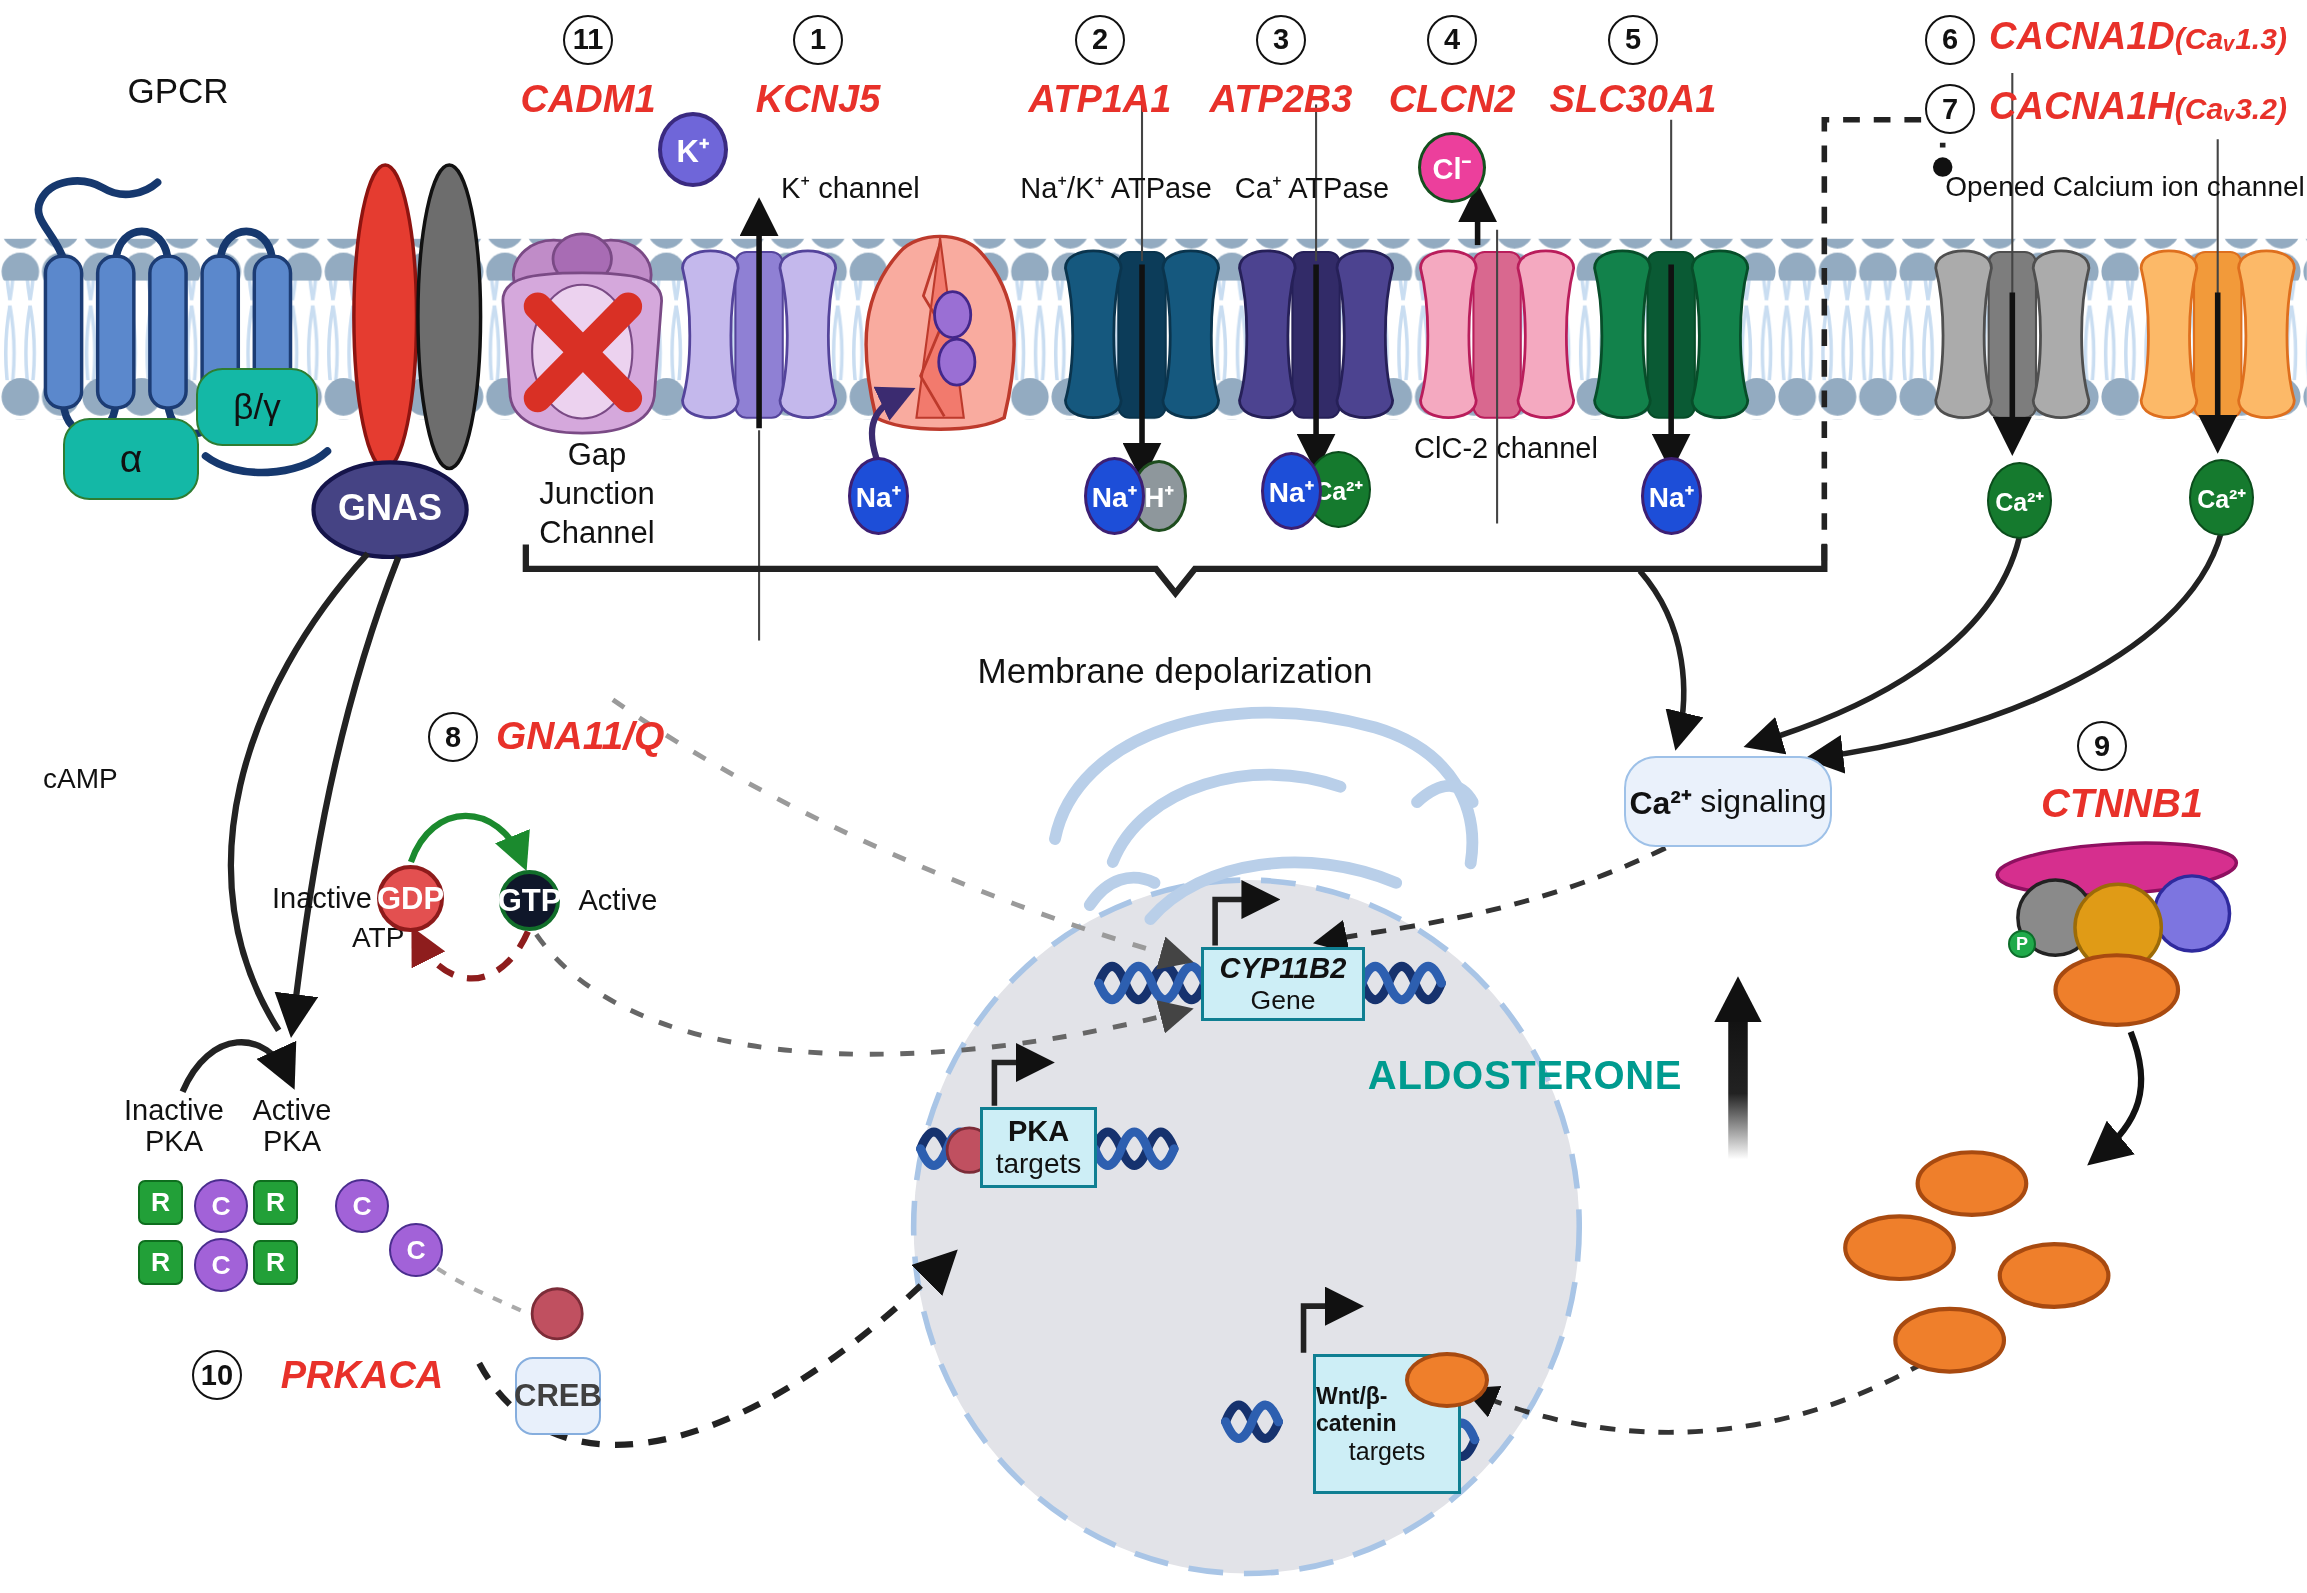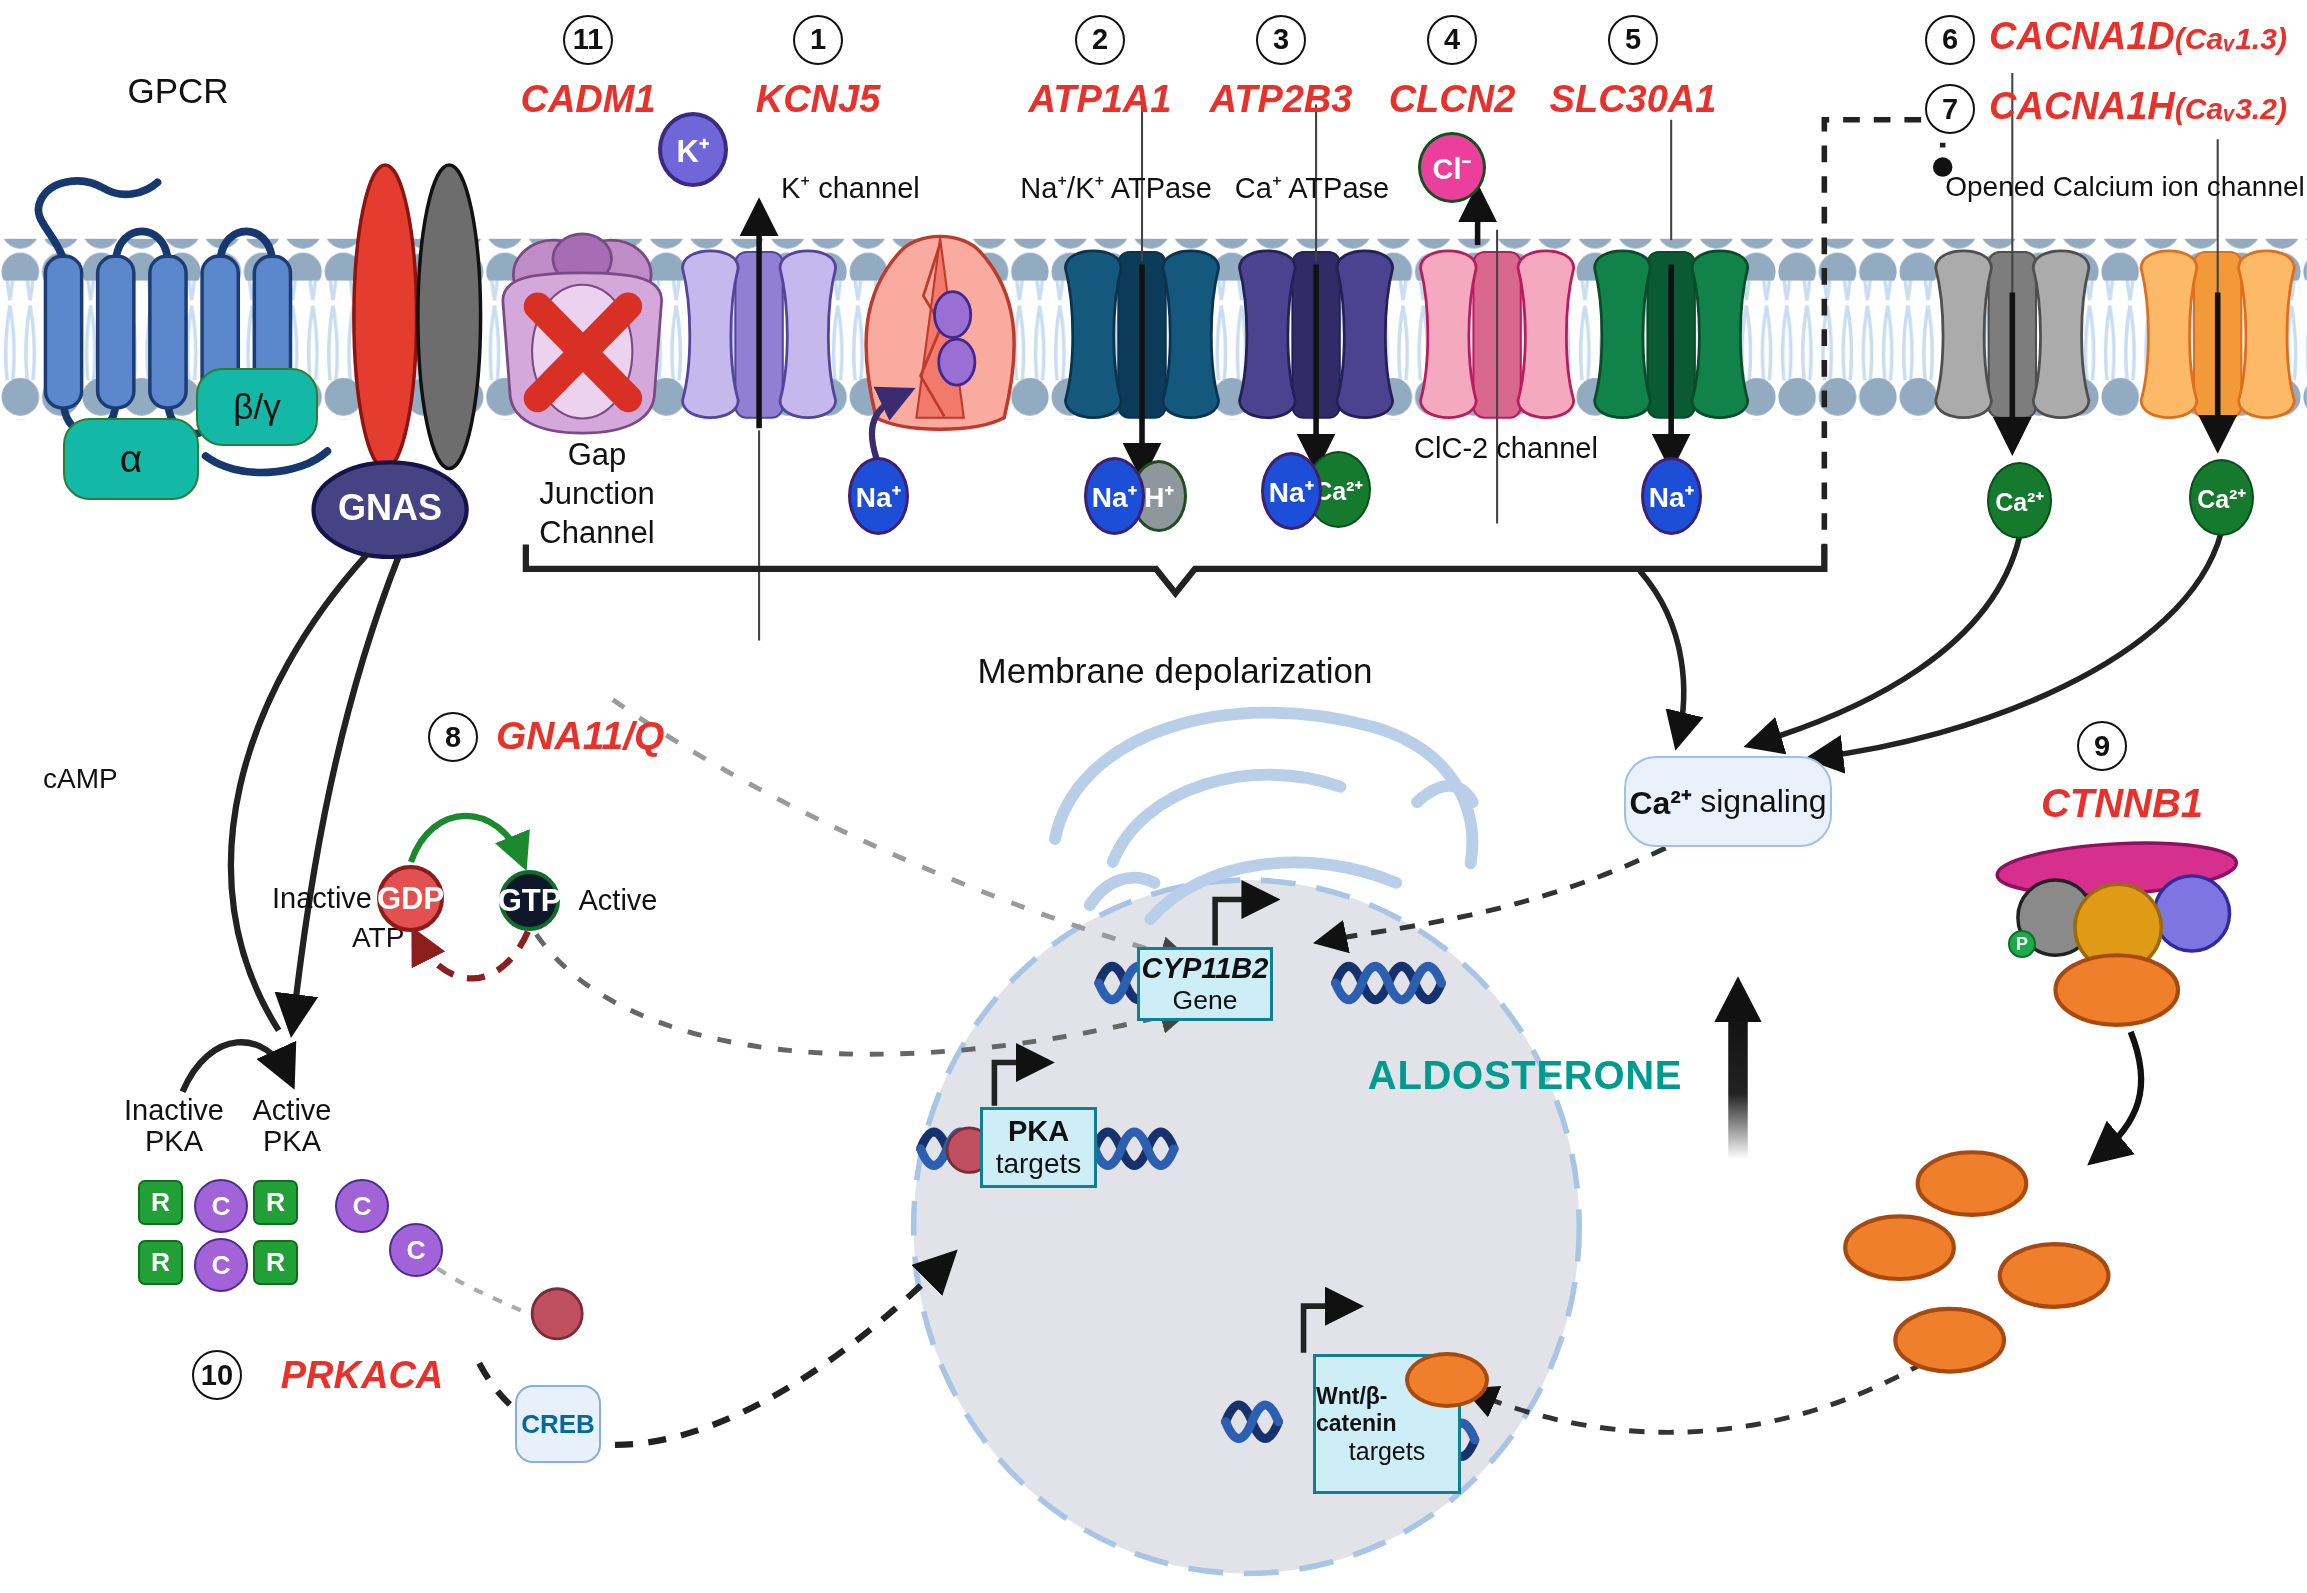--- a/index.html
+++ b/index.html
@@ -27,21 +27,21 @@
   .gdp{background:#e35050;border:4.2px solid #8e1b1b;}
   .gtp{background:#0f172a;border:4.2px solid #116e2a;}
   .twoline{display:flex;flex-direction:column;align-items:center;line-height:1.08;transform:translateX(-50%);}
   .rsq{width:45px;height:45px;background:#22a038;border:2.8px solid #0e6e1e;border-radius:7px;color:#fff;font-weight:bold;font-size:26.5px;
        display:flex;align-items:center;justify-content:center;box-sizing:border-box;}
   .csub{width:54px;height:54px;background:#a262d8;border:2.8px solid #4a2d8e;border-radius:50%;color:#fff;font-weight:bold;font-size:26.5px;
        display:flex;align-items:center;justify-content:center;box-sizing:border-box;}
   .gbox{background:#cdeef6;border:3.5px solid #0f7f92;display:flex;flex-direction:column;align-items:center;justify-content:center;
         color:#111;box-sizing:border-box;}
   .creb{background:#e8f0fb;border:2.8px solid #86aede;border-radius:18px;display:flex;align-items:center;justify-content:center;
-        font-weight:bold;font-size:26px;color:#0369a1;box-sizing:border-box;margin-top:28px;}
+        font-weight:bold;font-size:31px;color:#404040;box-sizing:border-box;}
   .cabox{background:#eaf1fb;border:2.8px solid #9ec1e8;border-radius:32px;display:flex;align-items:center;justify-content:center;
         font-size:32px;color:#111;box-sizing:border-box;gap:8.4px;}
   .aldo{color:#009b8f;font-weight:bold;font-size:40px;letter-spacing:0.7px;}
   .pchip{width:28px;height:28px;border-radius:50%;background:#1faa4a;border:2.1px solid #0c6e2a;color:#fff;font-weight:bold;font-size:18px;
         display:flex;align-items:center;justify-content:center;box-sizing:border-box;}
   .ooval{background:#ef7f2b;border:4.2px solid #a84a10;border-radius:50%;box-sizing:border-box;}
 </style>
 </head>
 <body>
 
@@ -363,21 +363,21 @@
   <span style="font-weight:bold">Ca²⁺</span>
   <span>signaling</span>
 </div>
 
 <div class="abs aldo cc" style="left:1525px;top:1053px">ALDOSTERONE</div>
 
 <div class="abs num" style="left:2077px;top:721px">9</div>
 <div class="abs gene cc" style="left:2122px;top:781px;font-size:40px">CTNNB1</div>
 <div class="abs pchip" style="left:2008px;top:930px">P</div>
 
-<div class="abs gbox" style="left:1137px;top:947px;width:136px;height:74px">
+<div class="abs gbox" style="left:1201px;top:947px;width:164px;height:74px">
   <span style="font-style:italic;font-weight:bold;font-size:29px">CYP11B2</span>
   <span style="font-size:26.5px">Gene</span>
 </div>
 <div class="abs gbox" style="left:980px;top:1107px;width:117px;height:81px">
   <span style="font-weight:bold;font-size:29px">PKA</span>
   <span style="font-size:28px">targets</span>
 </div>
 <div class="abs gbox" style="left:1313px;top:1354px;width:148px;height:140px">
   <span style="font-weight:bold;font-size:23px">Wnt/β-catenin</span>
   <span style="font-size:25px">targets</span>

